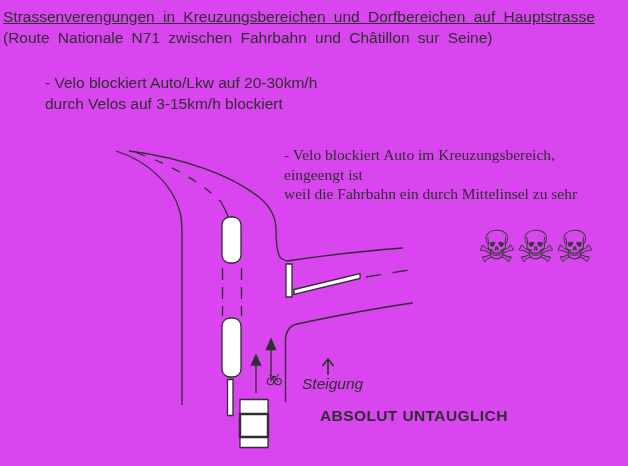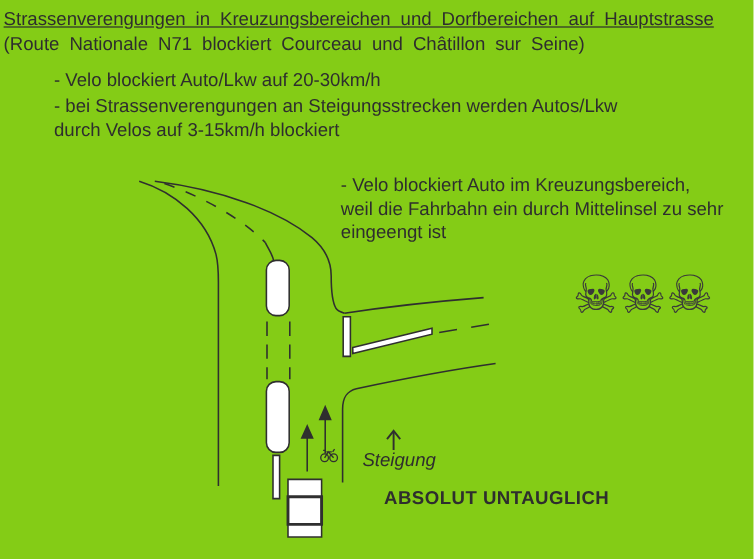--- a/index.html
+++ b/index.html
@@ -1,27 +1,27 @@
 <!DOCTYPE html>
 <html><head>
 <meta charset="utf-8">
 <style>
   html,body{margin:0;padding:0;background:#fff;}
   .canvas{
-    position:relative;width:628px;height:466px;background:#84cc16;overflow:hidden;
+    position:relative;width:628px;height:466px;background:#d946ef;overflow:hidden;
     font-family:"Liberation Sans","DejaVu Sans",sans-serif;color:#2e2e2e;
   }
   .abs{position:absolute;white-space:nowrap;}
   .title{
     left:3px;top:7px;font-size:15.5px;line-height:20px;
     text-decoration:underline;word-spacing:4px;
   }
   .subtitle{left:3px;top:28px;font-size:15.5px;line-height:20px;word-spacing:4px;}
-  .bullets{left:45px;top:58px;font-size:15.5px;line-height:20.5px;}
-  .note{left:284px;top:145px;font-size:15.5px;line-height:19.5px;}
+  .bullets{left:45px;top:73px;font-size:15.5px;line-height:20.5px;}
+  .note{left:284px;top:145px;font-size:15.5px;line-height:19.5px;font-family:Liberation Serif, serif;}
   .steigung{left:302px;top:375px;font-size:15.5px;font-style:italic;}
   .verdict{left:320px;top:407px;font-size:15.5px;font-weight:bold;letter-spacing:0.4px;}
   .skulls{
     left:477px;top:222px;display:flex;gap:2px;
     font-family:"DejaVu Sans",sans-serif;font-size:44px;line-height:50px;color:#3a3a3a;
   }
   .skulls span{width:37px;text-align:center;}
   svg.diagram{position:absolute;left:0;top:0;}
   svg.diagram *{vector-effect:non-scaling-stroke;}
 </style>
@@ -73,32 +73,31 @@
       <path d="M270.5,381.5 L273.5,376.5 L278,381.5 M272,376.5 L276.5,376.5 M269.3,375.3 L271.5,375.3 M277.2,376.5 L278.8,374.3"></path>
     </g>
 
     <g stroke-width="1.6">
       <line x1="328" y1="375" x2="328" y2="360"></line>
       <polyline points="322.5,366 328,359 333.5,366"></polyline>
     </g>
   </svg>
 
   <div class="abs title">Strassenverengungen in Kreuzungsbereichen und Dorfbereichen auf Hauptstrasse</div>
-  <div class="abs subtitle">(Route Nationale N71 blockiert Courceau und Châtillon sur Seine)</div>
+  <div class="abs subtitle">(Route Nationale N71 zwischen Fahrbahn und Châtillon sur Seine)</div>
 
   <div class="abs bullets">
     <div>- Velo blockiert Auto/Lkw auf 20-30km/h</div>
-    <div>- bei Strassenverengungen an Steigungsstrecken werden Autos/Lkw</div>
     <div>durch Velos auf 3-15km/h blockiert</div>
   </div>
 
   <div class="abs note">
     <div>- Velo blockiert Auto im Kreuzungsbereich,</div>
+    <div>eingeengt ist</div>
     <div>weil die Fahrbahn ein durch Mittelinsel zu sehr</div>
-    <div>eingeengt ist</div>
   </div>
 
   <div class="abs skulls">
     <span>☠</span>
     <span>☠</span>
     <span>☠</span>
   </div>
 
   <div class="abs steigung">Steigung</div>
 

